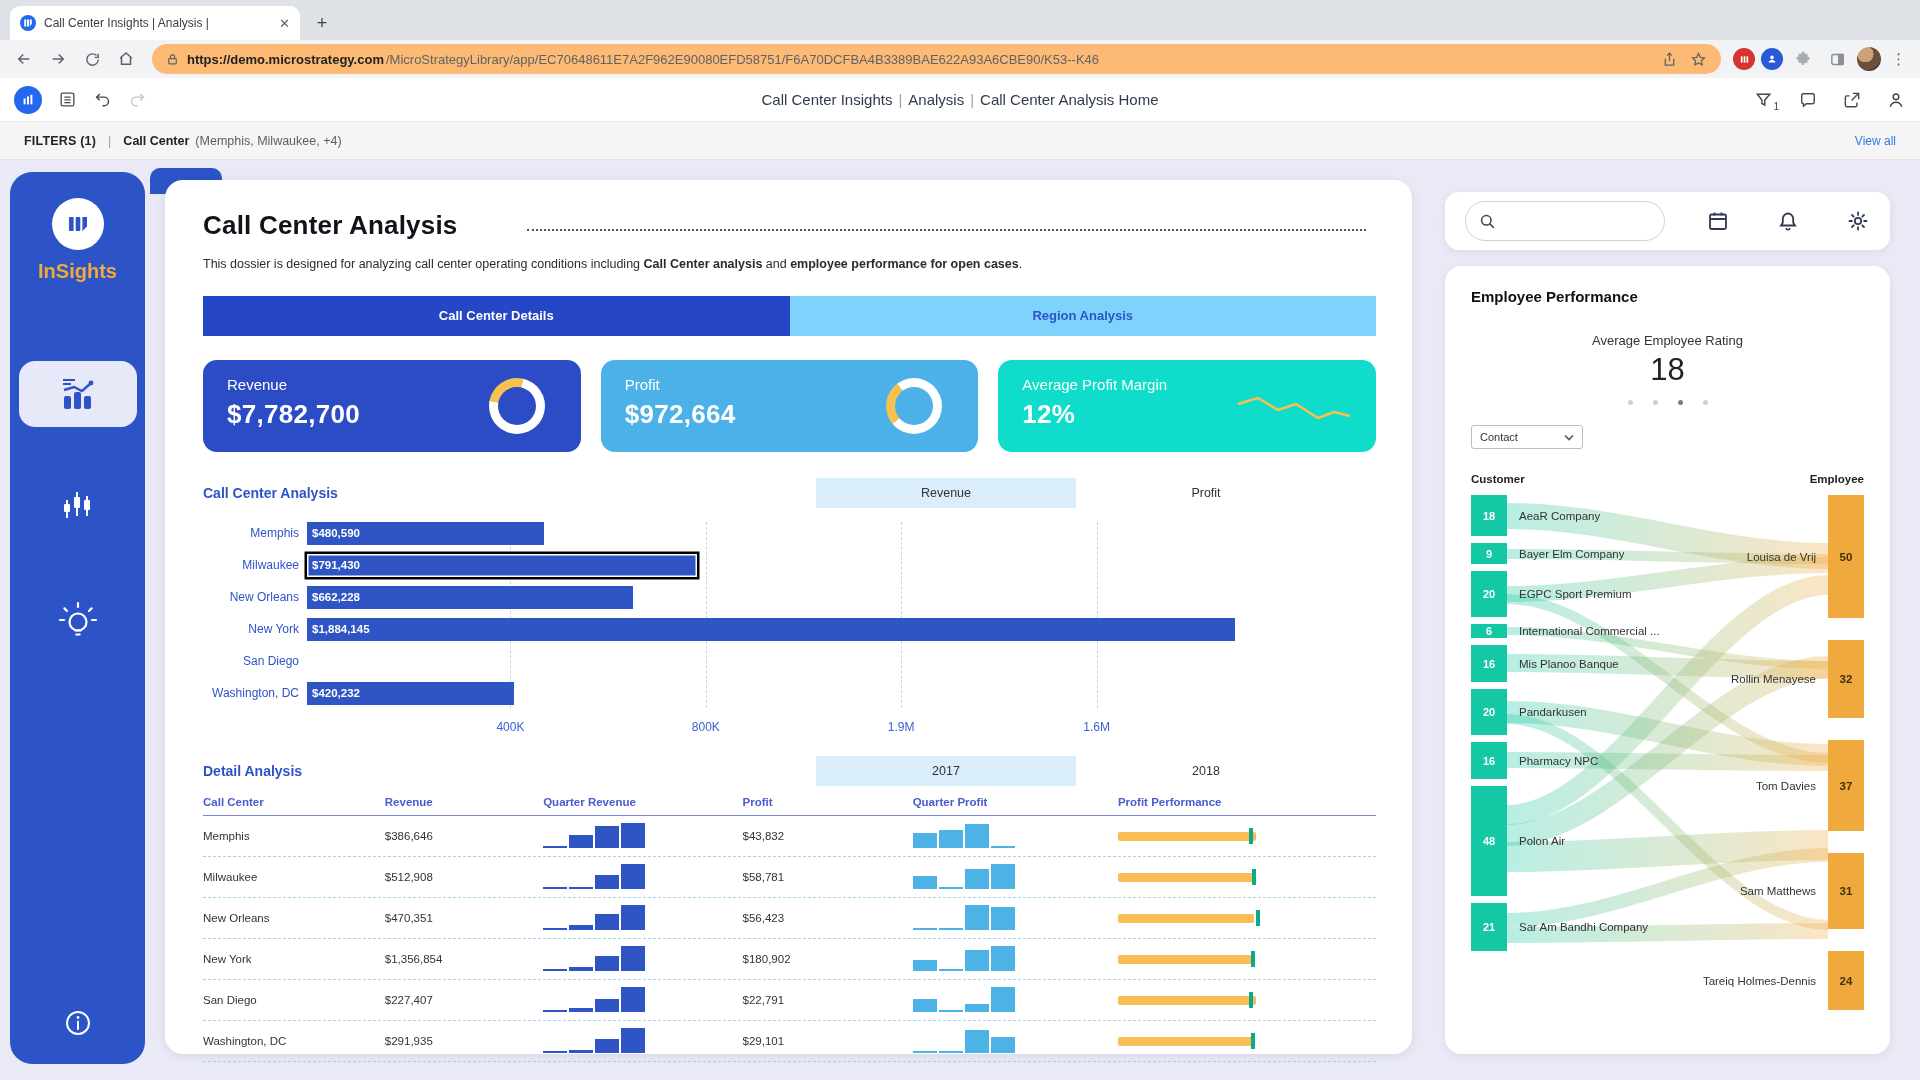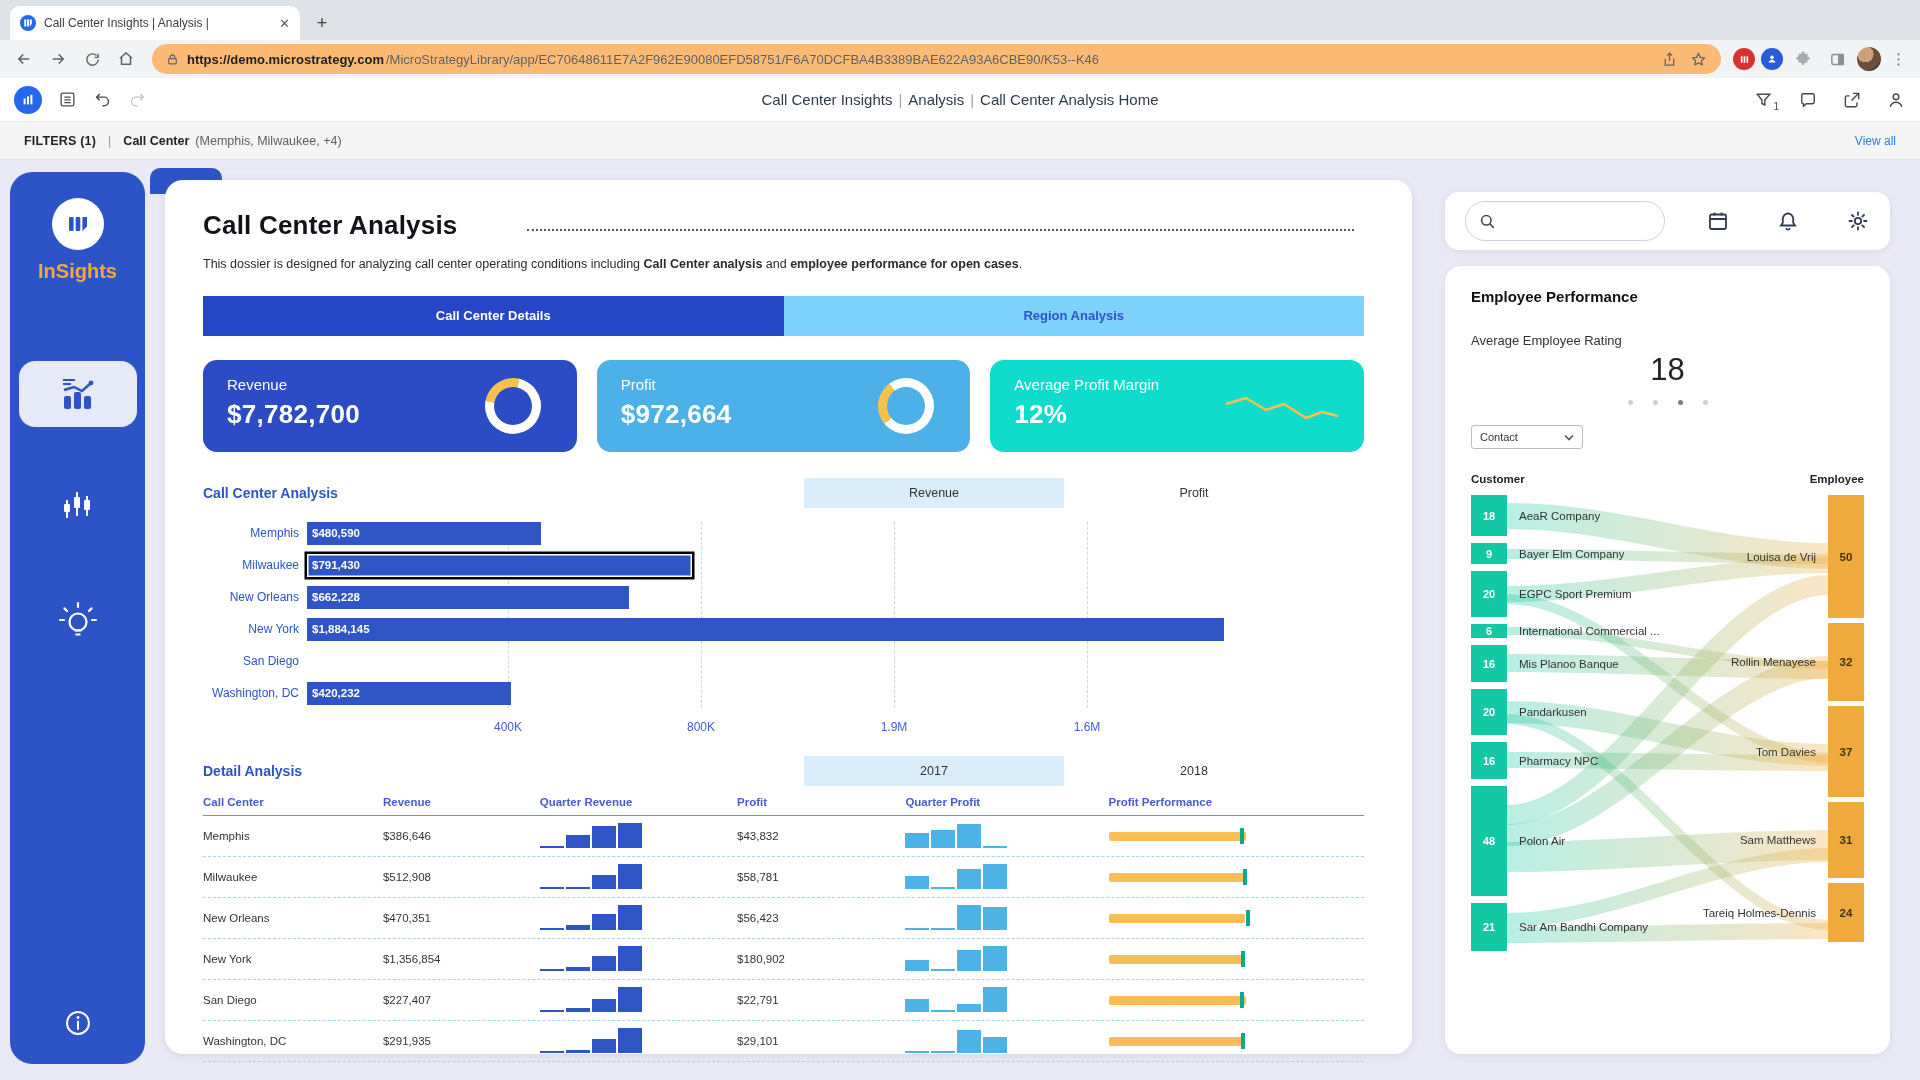--- a/index.html
+++ b/index.html
@@ -56,21 +56,21 @@
   .side-logo { margin-top:26px; width:52px; height:52px; background:#fff; border-radius:50%;
     display:flex; align-items:center; justify-content:center; }
   .brand { color:#f2a93b; font-size:20px; font-weight:bold; margin-top:10px; }
   .nav-item { width:118px; height:66px; margin-top:48px; display:flex; align-items:center; justify-content:center;
     border-radius:16px; }
   .nav-item.active { background:#e6e9f8; margin-top:78px; }
   .side-info { margin-top:auto; margin-bottom:26px; }
 
   
   .card-main { position:absolute; left:165px; top:20px; width:1247px; height:874px; background:#fff;
-    border-radius:18px; box-shadow:0 2px 10px rgba(40,50,90,.10); padding:30px 48px 0 38px; z-index:3; }
+    border-radius:18px; box-shadow:0 2px 10px rgba(40,50,90,.10); padding:30px 36px 0 38px; z-index:3; }
   .title-row { display:flex; align-items:center; }
   .main-title { font-size:26px; font-weight:bold; color:#10131a; letter-spacing:.2px; }
   .dotline { flex:1; margin-left:70px; margin-right:10px; border-top:2px dotted #555; height:0; margin-top:8px; }
   .desc { margin-top:13px; font-size:12.5px; color:#2b2b2b; line-height:1.75; width:82%; }
   .desc b { font-weight:bold; }
 
   .main-tabs { margin-top:20px; display:flex; height:40px; }
   .mtab { flex:1; display:flex; align-items:center; justify-content:center; font-size:13px; font-weight:bold; cursor:pointer; }
   .mtab.active { background:#2547c5; color:#fff; }
   .mtab.inactive { background:#7dd3fc; color:#2d54c7; }
@@ -126,35 +126,35 @@
   
   .rt-bar { position:absolute; left:1445px; top:32px; width:445px; height:58px; background:#fff;
     border-radius:14px; box-shadow:0 2px 8px rgba(40,50,90,.08); display:flex; align-items:center; padding:0 20px; z-index:3; }
   .searchpill { width:200px; height:40px; border:1.5px solid #cfd3d8; border-radius:20px; display:flex;
     align-items:center; padding:0 12px; gap:8px; }
   .searchpill input { border:none; outline:none; width:130px; font-size:13px; font-family:inherit; background:transparent; }
   .rt-ico { margin-left:auto; display:flex; gap:46px; align-items:center; }
   .rt-card { position:absolute; left:1445px; top:106px; width:445px; height:788px; background:#fff;
     border-radius:16px; box-shadow:0 2px 8px rgba(40,50,90,.08); padding:22px 26px; z-index:3; }
   .ep-title { font-size:15px; font-weight:bold; color:#111; }
-  .rating-label { text-align:left; font-size:13px; color:#333; margin-top:28px; }
+  .rating-label { text-align:center; font-size:13px; color:#333; margin-top:28px; }
   .rating-value { text-align:center; font-size:31px; color:#222; margin-top:4px; }
   .dots { display:flex; justify-content:center; gap:20px; margin-top:12px; }
   .dot { width:5px; height:5px; border-radius:50%; background:#cfcfcf; }
   .dot.active { background:#7d7d7d; }
   .dd { margin-top:20px; width:112px; height:24px; border:1px solid #b9bec4; border-radius:3px; display:flex;
     align-items:center; padding:0 8px; font-size:11px; color:#333; justify-content:space-between; cursor:pointer; }
   .skey-heads { display:flex; justify-content:space-between; margin-top:24px; font-size:11.5px; font-weight:bold; color:#222; }
   .sankey { position:relative; margin-top:10px; height:470px; }
   .s-left { position:absolute; left:0; top:0; }
   .s-right { position:absolute; right:0; top:0; }
   .snode-row { position:relative; }
   .snode { width:36px; display:flex; align-items:center; justify-content:center; font-size:11px; font-weight:bold; }
   .snode.cust { background:#14c7a5; color:#fff; margin-bottom:7px; }
-  .snode.emp { background:#f0a93c; color:#40320f; margin-bottom:5px; font-size:11.5px;text-align:right; }
+  .snode.emp { background:#f0a93c; color:#40320f; margin-bottom:22px; font-size:11.5px;text-align:right; }
   .s-lab { position:absolute; left:48px; top:50%; transform:translateY(-50%); font-size:11.5px; color:#333;
     white-space:nowrap; max-width:170px; overflow:hidden; text-overflow:ellipsis; }
   .s-lab.right { left:auto; right:48px; text-align:right; }
   .ribbons { position:absolute; left:36px; top:0; }
 </style>
 </head>
 <body>
 
 <div class="tabstrip">
   <div class="tab">

